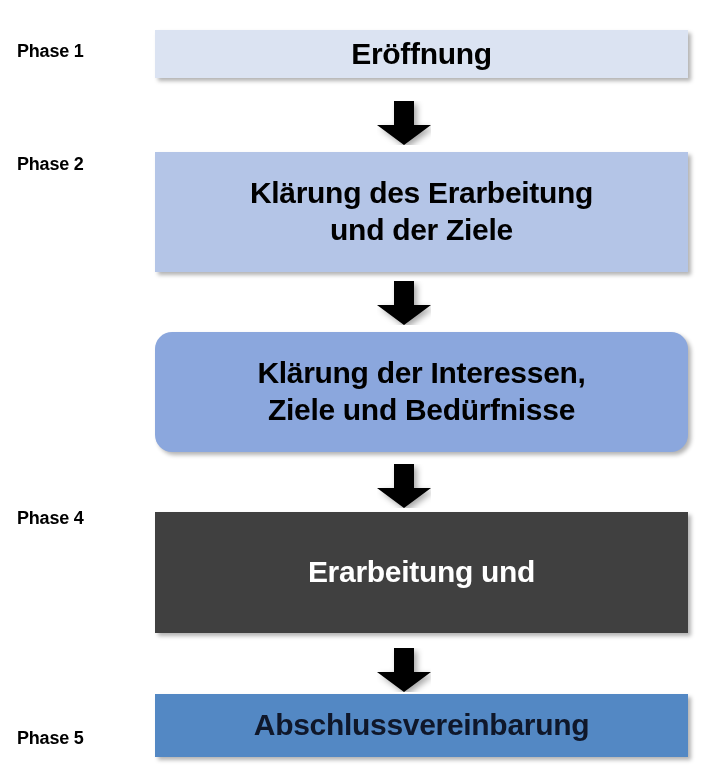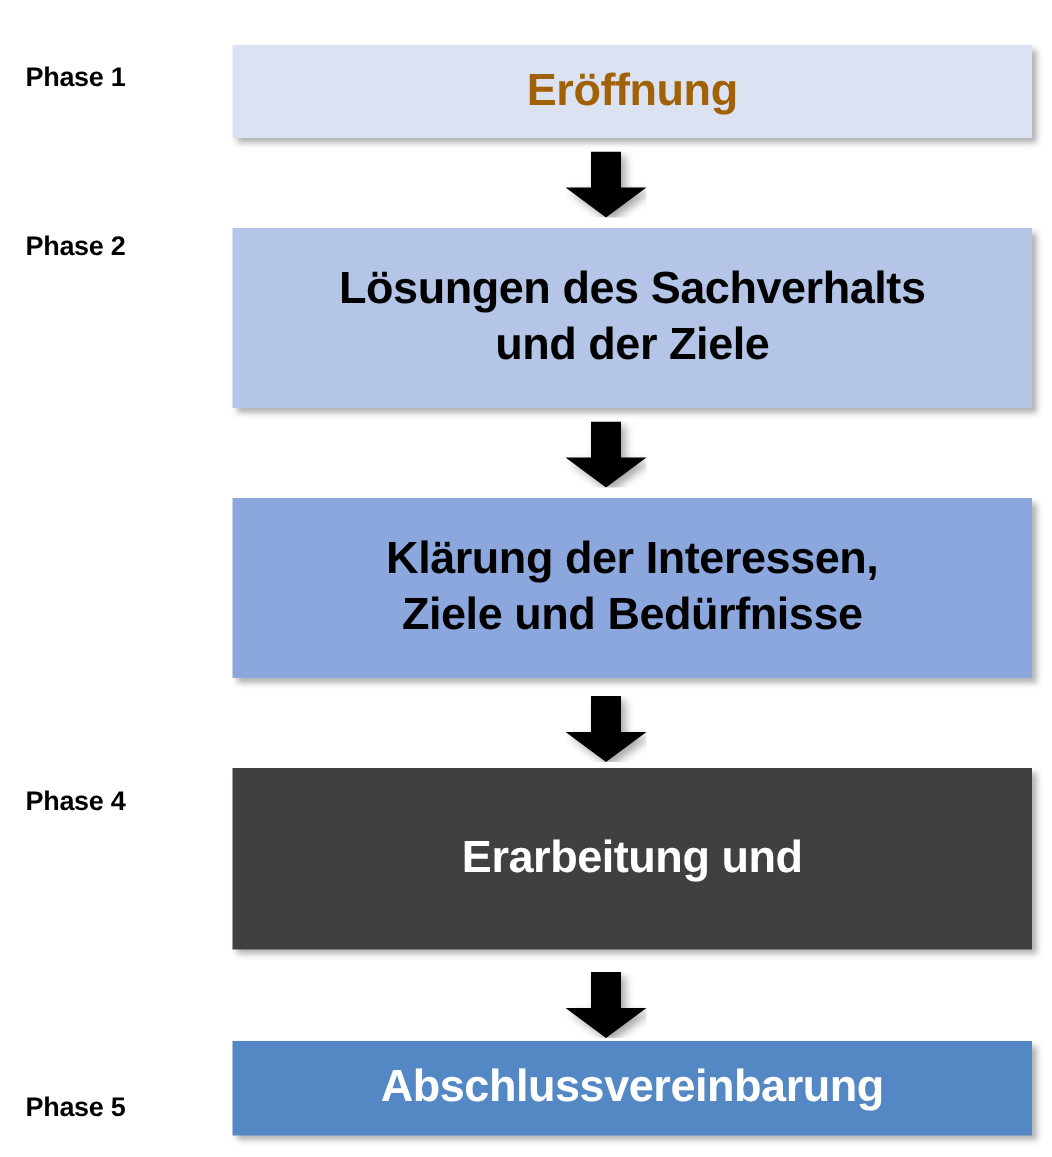--- a/index.html
+++ b/index.html
@@ -63,76 +63,76 @@
   }
   .arrow svg { display: block; }
 </style>
 </head>
 <body>
 
 <div id="flow-diagram">
 
   <div class="phase-label" style="top:41px;">Phase 1</div>
 
-  <div class="flow-box" id="box-1" style="top:30px; height:62px; background:#dbe3f2; color:#a16207;">
+  <div class="flow-box" id="box-1" style="top:30px; height:48px; background:#dbe3f2; color:#000000;">
     <span class="box-text">
       <span>Eröffnung</span>
     </span>
   </div>
 
   <div class="arrow" style="top:101px; height:44px;">
     <svg width="54" height="44" viewBox="0 0 54 44">
       <polygon points="17,0 37,0 37,24 54,24 27,44 0,24 17,24" fill="#000000" style="filter:drop-shadow(3px 3px 3px rgba(0,0,0,0.35));"></polygon>
     </svg>
   </div>
 
   <div class="phase-label" style="top:154px;">Phase 2</div>
 
   <div class="flow-box" id="box-2" style="top:152px; height:120px; background:#b4c5e7; color:#000000;">
     <span class="box-text">
-      <span>Lösungen des Sachverhalts</span><br>
+      <span>Klärung des Erarbeitung</span><br>
       <span>und der Ziele</span>
     </span>
   </div>
 
   <div class="arrow" style="top:281px; height:44px;">
     <svg width="54" height="44" viewBox="0 0 54 44">
       <polygon points="17,0 37,0 37,24 54,24 27,44 0,24 17,24" fill="#000000" style="filter:drop-shadow(3px 3px 3px rgba(0,0,0,0.35));"></polygon>
     </svg>
   </div>
 
 
-  <div class="flow-box" id="box-3" style="top:332px; height:120px; background:#8ba7dd; color:#000000;">
+  <div class="flow-box" id="box-3" style="top:332px; height:120px; background:#8ba7dd; color:#000000;border-radius:17px;">
     <span class="box-text">
       <span>Klärung der Interessen,</span><br>
       <span>Ziele und Bedürfnisse</span>
     </span>
   </div>
 
   <div class="arrow" style="top:464px; height:44px;">
     <svg width="54" height="44" viewBox="0 0 54 44">
       <polygon points="17,0 37,0 37,24 54,24 27,44 0,24 17,24" fill="#000000" style="filter:drop-shadow(3px 3px 3px rgba(0,0,0,0.35));"></polygon>
     </svg>
   </div>
 
-  <div class="phase-label" style="top:524px;">Phase 4</div>
+  <div class="phase-label" style="top:508px;">Phase 4</div>
 
   <div class="flow-box" id="box-4" style="top:512px; height:121px; background:#404040; color:#ffffff;">
     <span class="box-text">
       <span>Erarbeitung und</span><br>
     </span>
   </div>
 
   <div class="arrow" style="top:648px; height:44px;">
     <svg width="54" height="44" viewBox="0 0 54 44">
       <polygon points="17,0 37,0 37,24 54,24 27,44 0,24 17,24" fill="#000000" style="filter:drop-shadow(3px 3px 3px rgba(0,0,0,0.35));"></polygon>
     </svg>
   </div>
 
   <div class="phase-label" style="top:704px;margin-top:24px;">Phase 5</div>
 
-  <div class="flow-box" id="box-5" style="top:694px; height:63px; background:#5388c4; color:#ffffff;">
+  <div class="flow-box" id="box-5" style="top:694px; height:63px; background:#5388c4; color:#0f172a;">
     <span class="box-text">
       <span>Abschlussvereinbarung</span>
     </span>
   </div>
 
 </div>
 
 </body></html>

